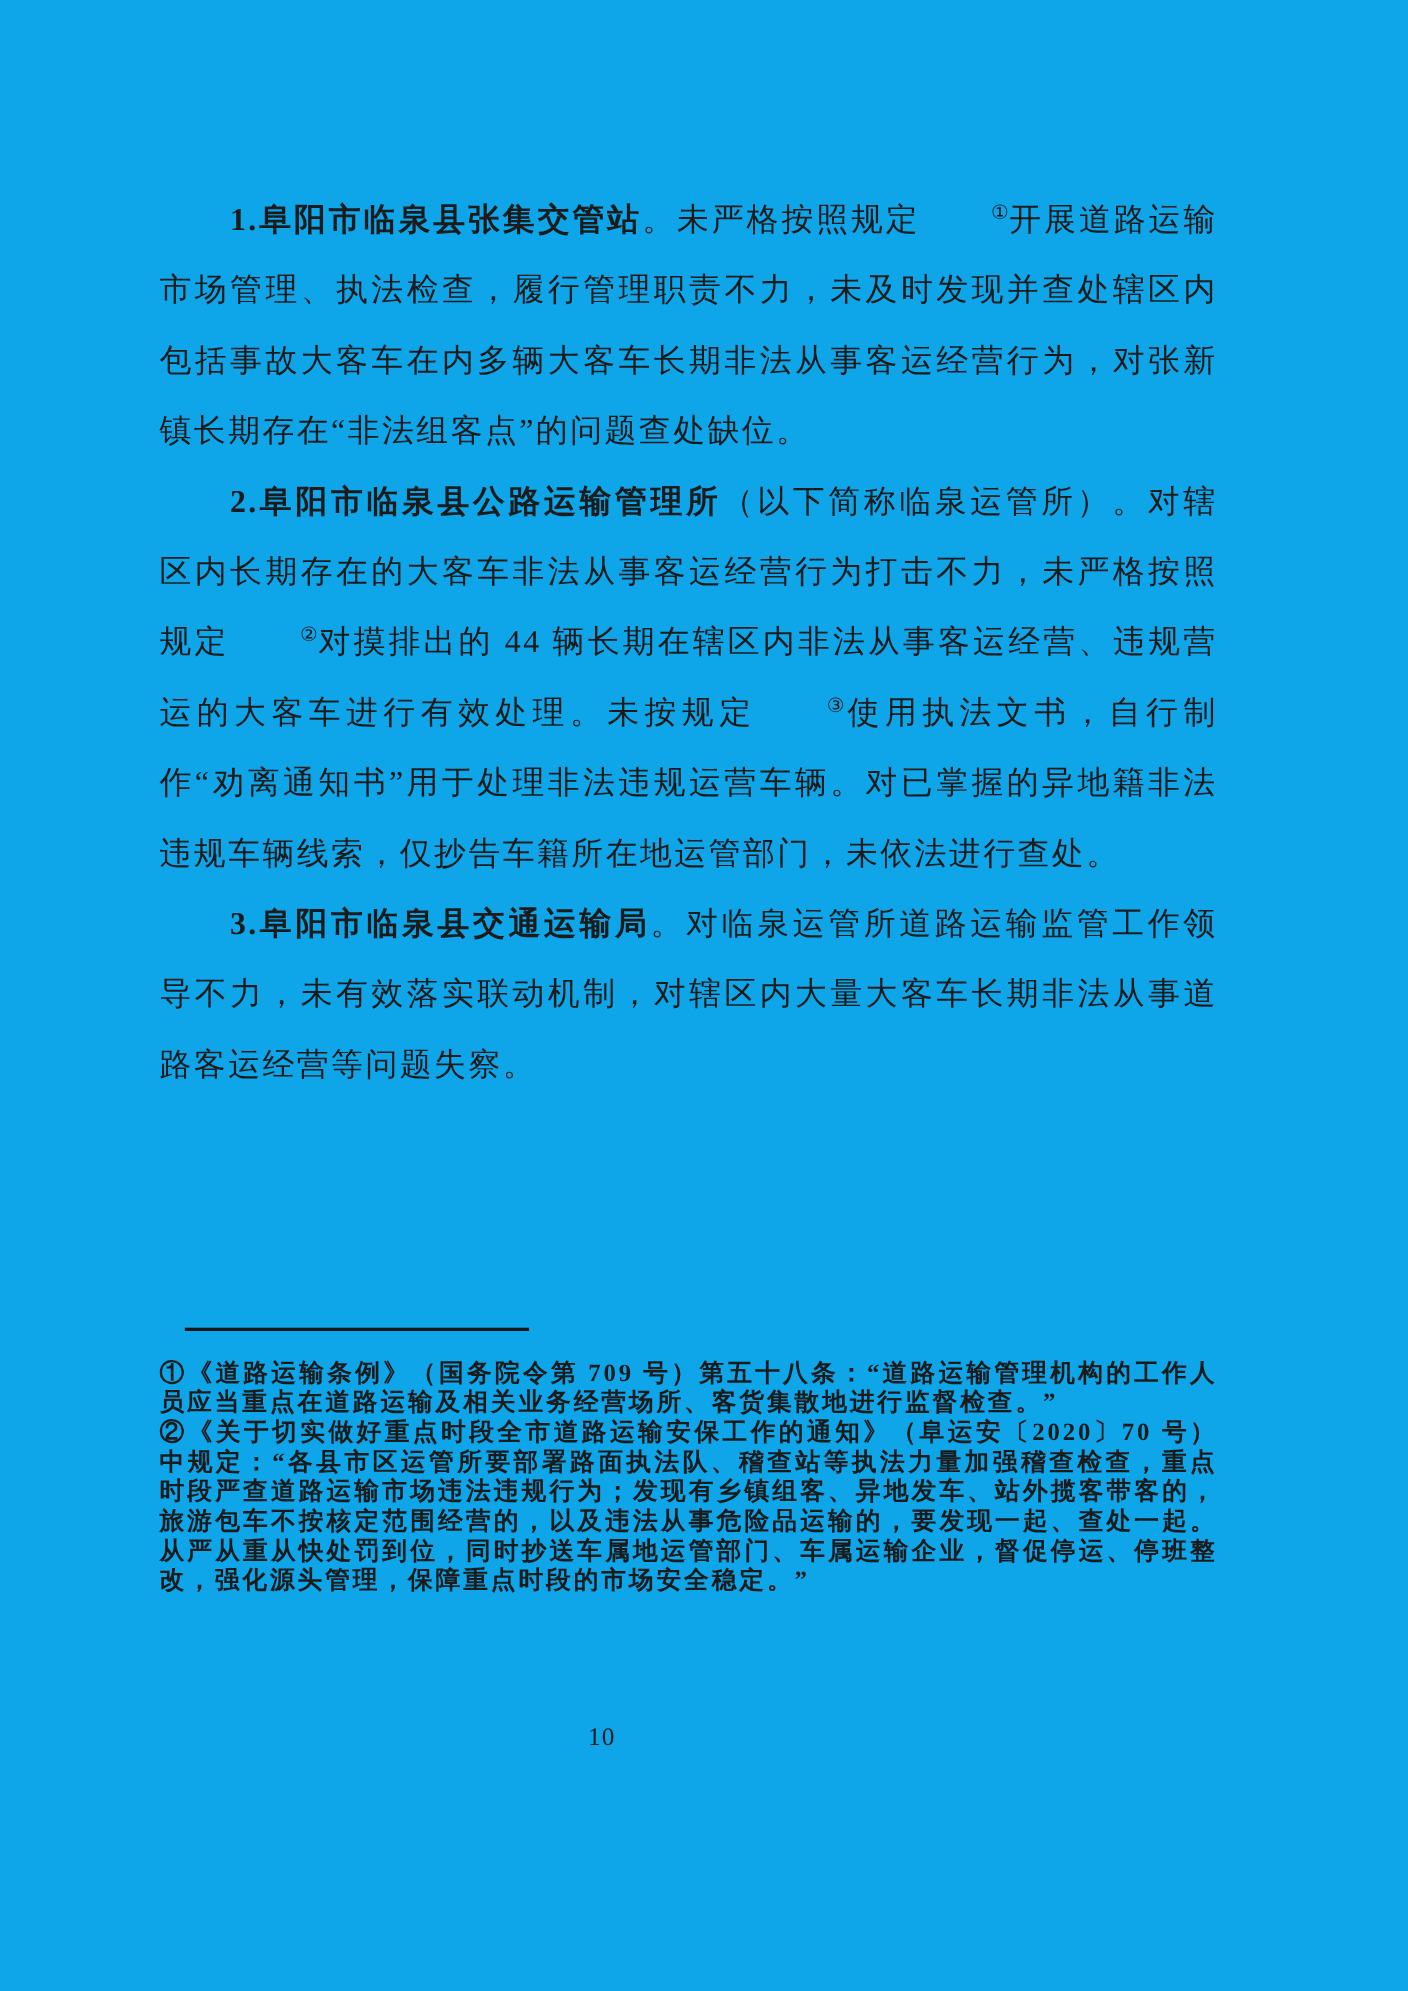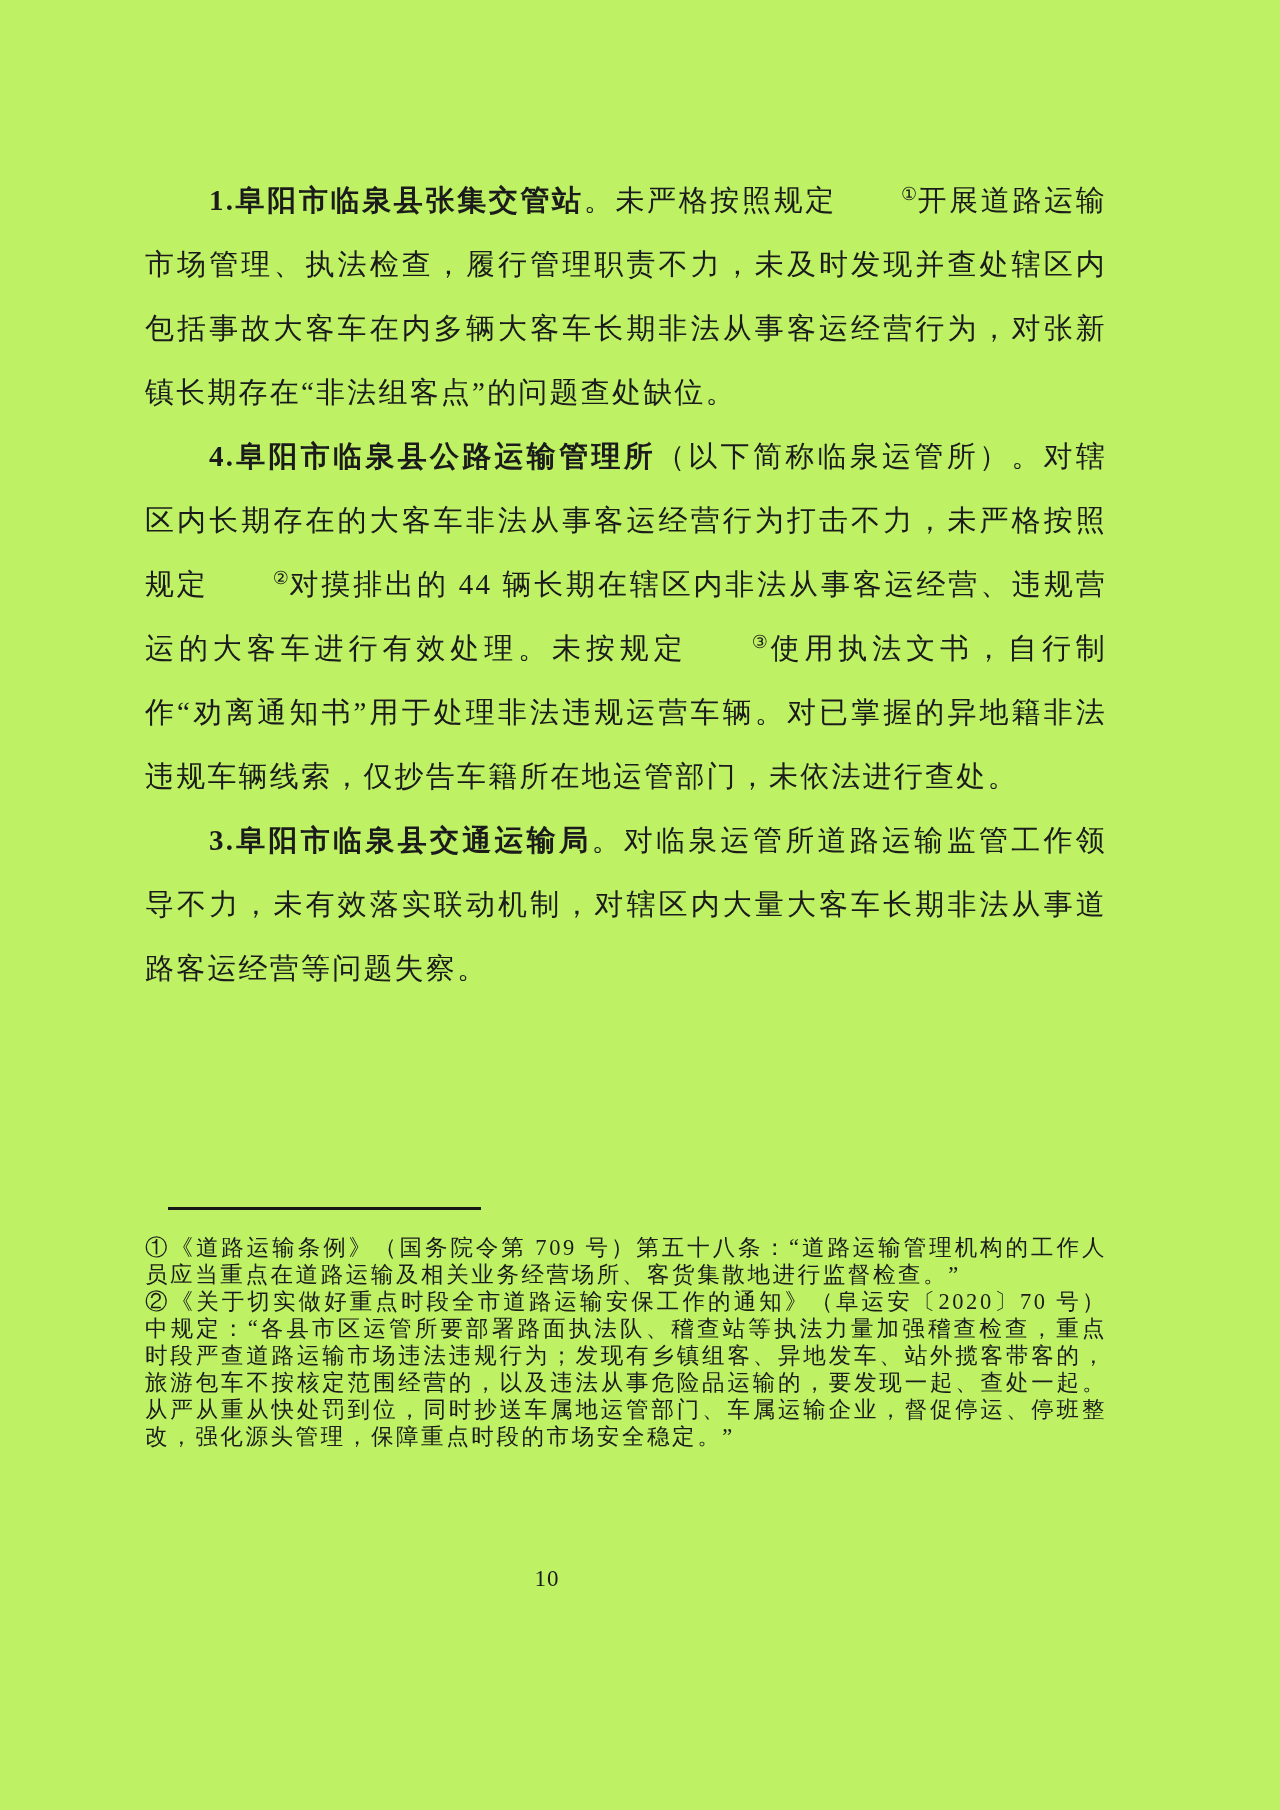--- a/index.html
+++ b/index.html
@@ -1,20 +1,20 @@
 <!DOCTYPE html>
 <html><head>
 <meta charset="utf-8">
 <style>
   html,body { margin:0; padding:0; background:#e8e8e8; }
   .page {
     position:relative;
     width:1280px; height:1810px;
     margin:0 auto;
-    background:#bef264;
+    background:#0ea5e9;
     color:#1b1b1b;
     font-family:"Liberation Serif","DejaVu Serif",serif;
     overflow:hidden;
   }
   .body-text {
     position:absolute;
     left:145px; top:168px;
     width:962px;
   }
   .body-text p {
@@ -46,37 +46,38 @@
     left:145px; top:1234px;
     width:962px;
   }
   .footnotes p.footnote {
     margin:0;
     font-size:22.5px;
     line-height:27px;
     letter-spacing:2.6px;
     text-align:justify;
     text-justify:inter-character;
+    font-weight:bold;
   }
   .page-number {
     position:absolute;
     left:0; top:1566px;
     width:1094px;
     text-align:center;
     font-size:23px;
     letter-spacing:1px;
   }
 </style>
 </head>
 <body>
 
 <div class="page">
   <section class="body-text">
       <p><span class="seg-bold">1.阜阳市临泉县张集交管站</span><span class="seg-normal">。未严格按照规定</span><span class="seg-sup">①</span><span class="seg-normal">开展道路运输市场管理、执法检查，履行管理职责不力，未及时发现并查处辖区内包括事故大客车在内多辆大客车长期非法从事客运经营行为，对张新镇长期存在“非法组客点”的问题查处缺位。</span></p>
-      <p><span class="seg-bold">4.阜阳市临泉县公路运输管理所</span><span class="seg-normal">（以下简称临泉运管所）。对辖区内长期存在的大客车非法从事客运经营行为打击不力，未严格按照规定</span><span class="seg-sup">②</span><span class="seg-normal">对摸排出的 44 辆长期在辖区内非法从事客运经营、违规营运的大客车进行有效处理。未按规定</span><span class="seg-sup">③</span><span class="seg-normal">使用执法文书，自行制作“劝离通知书”用于处理非法违规运营车辆。对已掌握的异地籍非法违规车辆线索，仅抄告车籍所在地运管部门，未依法进行查处。</span></p>
+      <p><span class="seg-bold">2.阜阳市临泉县公路运输管理所</span><span class="seg-normal">（以下简称临泉运管所）。对辖区内长期存在的大客车非法从事客运经营行为打击不力，未严格按照规定</span><span class="seg-sup">②</span><span class="seg-normal">对摸排出的 44 辆长期在辖区内非法从事客运经营、违规营运的大客车进行有效处理。未按规定</span><span class="seg-sup">③</span><span class="seg-normal">使用执法文书，自行制作“劝离通知书”用于处理非法违规运营车辆。对已掌握的异地籍非法违规车辆线索，仅抄告车籍所在地运管部门，未依法进行查处。</span></p>
       <p><span class="seg-bold">3.阜阳市临泉县交通运输局</span><span class="seg-normal">。对临泉运管所道路运输监管工作领导不力，未有效落实联动机制，对辖区内大量大客车长期非法从事道路客运经营等问题失察。</span></p>
     </section>
   <div class="footnote-separator"></div>
   <section class="footnotes">
       <p class="footnote">①《道路运输条例》（国务院令第 709 号）第五十八条：“道路运输管理机构的工作人员应当重点在道路运输及相关业务经营场所、客货集散地进行监督检查。”</p>
       <p class="footnote">②《关于切实做好重点时段全市道路运输安保工作的通知》（阜运安〔2020〕70 号）中规定：“各县市区运管所要部署路面执法队、稽查站等执法力量加强稽查检查，重点时段严查道路运输市场违法违规行为；发现有乡镇组客、异地发车、站外揽客带客的，旅游包车不按核定范围经营的，以及违法从事危险品运输的，要发现一起、查处一起。从严从重从快处罚到位，同时抄送车属地运管部门、车属运输企业，督促停运、停班整改，强化源头管理，保障重点时段的市场安全稳定。”</p>
     </section>
   <div class="page-number">10</div>
 </div>
 

